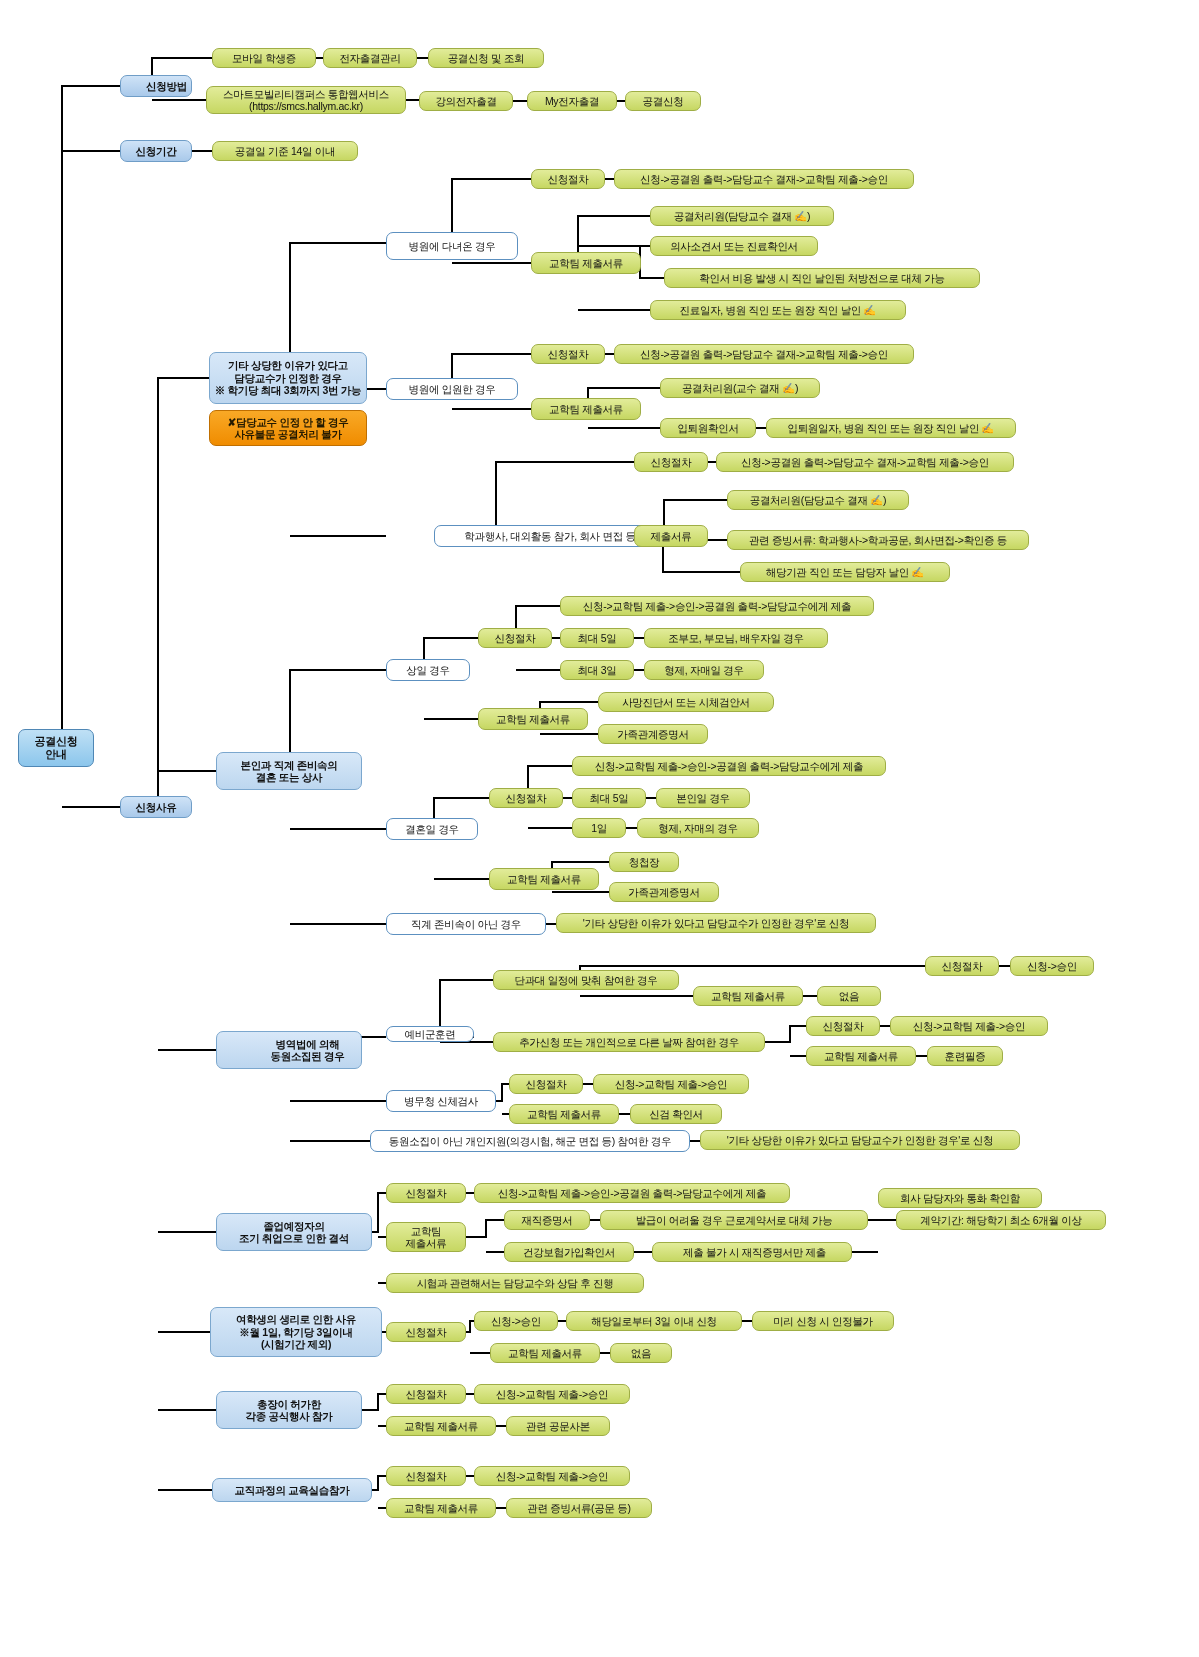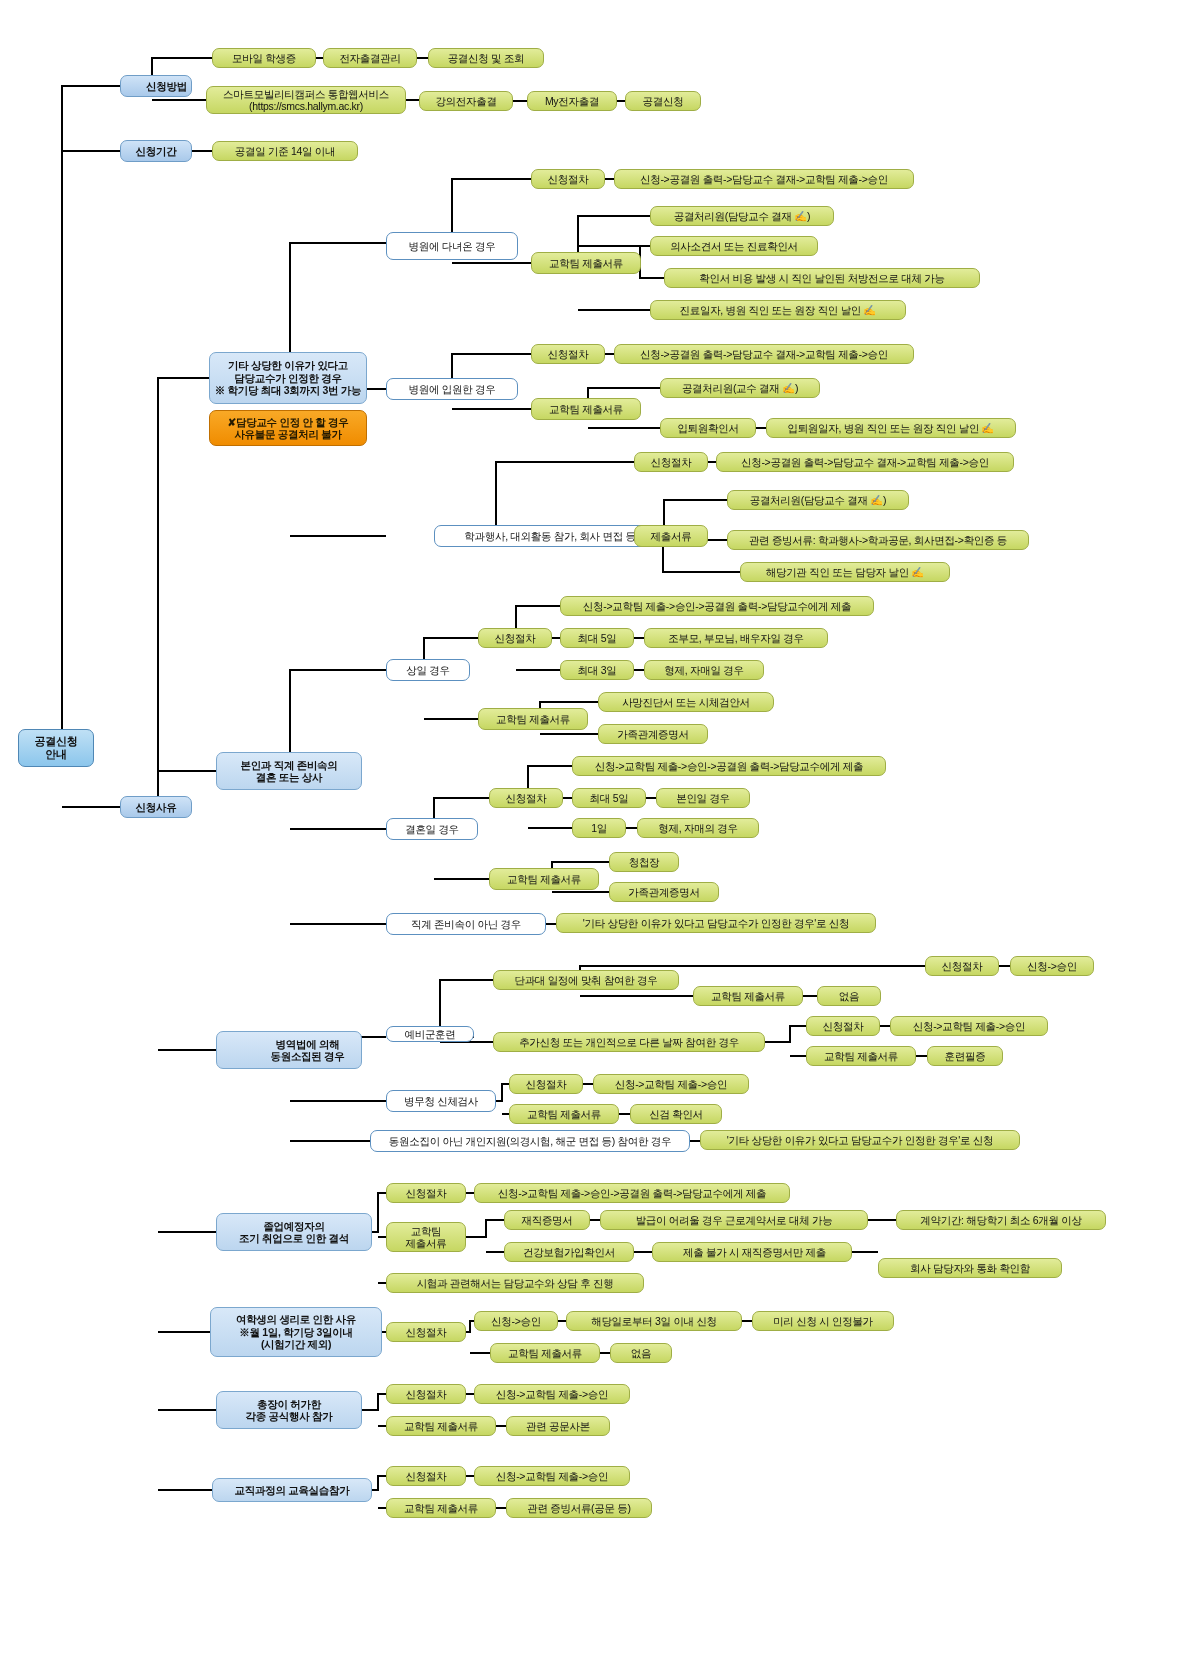--- a/index.html
+++ b/index.html
@@ -295,21 +295,21 @@
 조기 취업으로 인한 결석</div>
       <div class="node n-green" style="left: 386px; top: 1183px; width: 80px; height: 20px;">신청절차</div>
       <div class="node n-green" style="left: 474px; top: 1183px; width: 316px; height: 20px;">신청-&gt;교학팀 제출-&gt;승인-&gt;공결원 출력-&gt;담당교수에게 제출</div>
       <div class="node n-green" style="left: 386px; top: 1222px; width: 80px; height: 30px;">교학팀
 제출서류</div>
       <div class="node n-green" style="left: 504px; top: 1210px; width: 86px; height: 20px;">재직증명서</div>
       <div class="node n-green" style="left: 600px; top: 1210px; width: 268px; height: 20px;">발급이 어려울 경우 근로계약서로 대체 가능</div>
       <div class="node n-green" style="left: 896px; top: 1210px; width: 210px; height: 20px;">계약기간: 해당학기 최소 6개월 이상</div>
       <div class="node n-green" style="left: 504px; top: 1242px; width: 130px; height: 20px;">건강보험가입확인서</div>
       <div class="node n-green" style="left: 652px; top: 1242px; width: 200px; height: 20px; padding-left: 8px;">제출 불가 시 재직증명서만 제출</div>
-      <div class="node n-green" style="left: 878px; top: 1258px; width: 184px; height: 20px;">회사 담당자와 통화 확인함</div>
+      <div class="node n-green" style="left: 878px; top: 1188px; width: 164px; height: 20px;">회사 담당자와 통화 확인함</div>
       <div class="node n-green" style="left: 386px; top: 1273px; width: 258px; height: 20px;">시험과 관련해서는 담당교수와 상담 후 진행</div>
       <div class="node n-blue2" style="left: 210px; top: 1307px; width: 172px; height: 50px;">여학생의 생리로 인한 사유
 ※월 1일, 학기당 3일이내
 (시험기간 제외)</div>
       <div class="node n-green" style="left: 386px; top: 1322px; width: 80px; height: 20px;">신청절차</div>
       <div class="node n-green" style="left: 474px; top: 1311px; width: 84px; height: 20px;">신청-&gt;승인</div>
       <div class="node n-green" style="left: 566px; top: 1311px; width: 176px; height: 20px;">해당일로부터 3일 이내 신청</div>
       <div class="node n-green" style="left: 752px; top: 1311px; width: 142px; height: 20px;">미리 신청 시 인정불가</div>
       <div class="node n-green" style="left: 490px; top: 1343px; width: 110px; height: 20px;">교학팀 제출서류</div>
       <div class="node n-green" style="left: 610px; top: 1343px; width: 62px; height: 20px;">없음</div>

